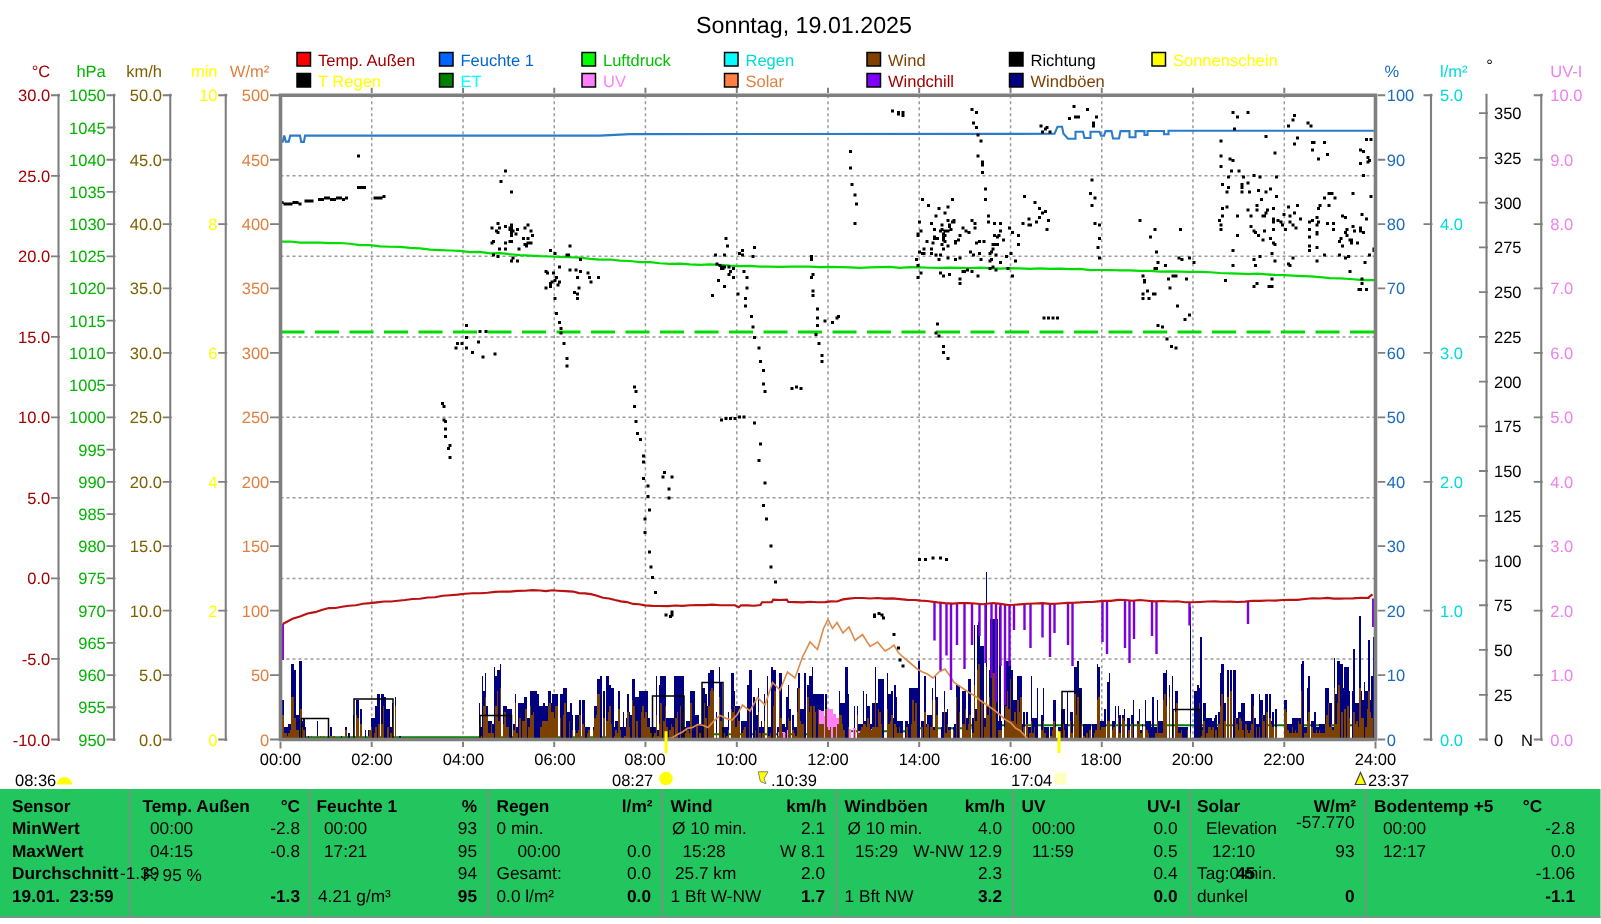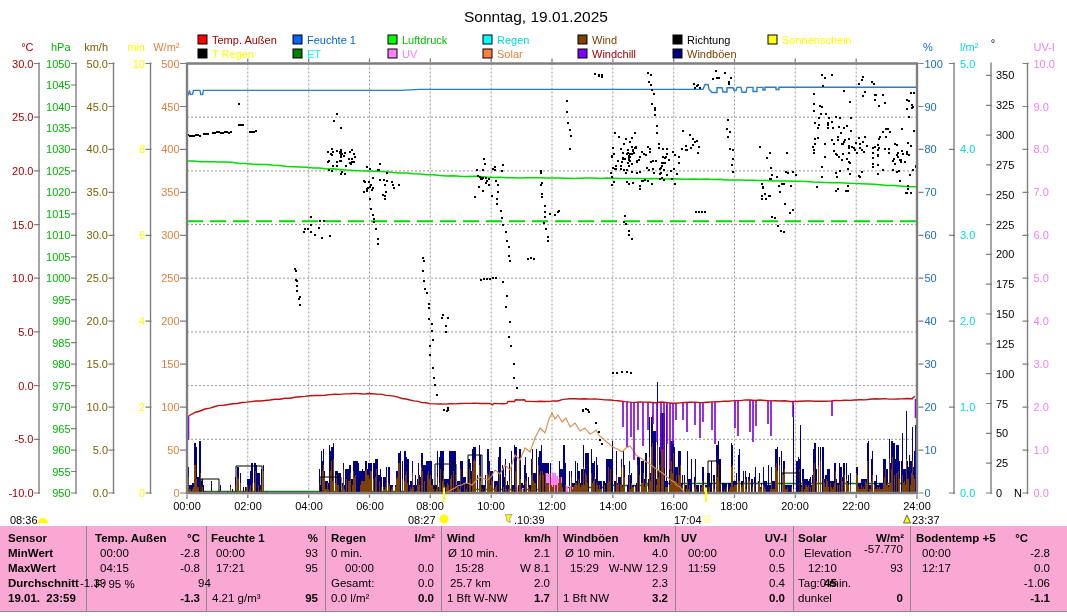--- a/index.html
+++ b/index.html
@@ -1,16 +1,16 @@
 <!DOCTYPE html>
 <html><head><meta charset="utf-8">
 <style>
 *{margin:0;padding:0;box-sizing:border-box}
 html,body{width:1067px;height:616px;background:#fff;overflow:hidden;font-family:"Liberation Sans",sans-serif}
-#table{position:absolute;left:0;top:526px;width:1067px;height:86px;background:#f9a8d4;font-size:11.5px;border-bottom:1.5px solid #8a8a8a}
+#table{position:absolute;left:0;top:526px;width:1067px;height:86px;background:#22c55e;font-size:11.5px;border-bottom:1.5px solid #8a8a8a}
 </style></head>
 <body>
 <svg width="1067" height="616" style="position:absolute;left:0;top:0" font-family="Liberation Sans, sans-serif">
 <path d="M247.8 63.5V493.0 M308.7 63.5V493.0 M369.5 63.5V493.0 M430.3 63.5V493.0 M491.2 63.5V493.0 M552.0 63.5V493.0 M612.8 63.5V493.0 M673.7 63.5V493.0 M734.5 63.5V493.0 M795.3 63.5V493.0 M856.2 63.5V493.0 M187.0 117.2H917.0 M187.0 170.9H917.0 M187.0 224.6H917.0 M187.0 278.2H917.0 M187.0 331.9H917.0 M187.0 385.6H917.0 M187.0 439.3H917.0" stroke="#9a9a9a" stroke-width="1" fill="none" stroke-dasharray="2,2"></path>
 <path d="M187.0 221.3H917.0" stroke="#00dc00" stroke-width="2" fill="none" stroke-dasharray="16,7"></path>
 <path d="M187.0 491.5 H445 V489.5 H540 V487.5 H610 V485.5 H647 V483.5 H917.0" stroke="#008000" stroke-width="1.4" fill="none"></path>
 <path d="M187.5 492.5V466.5 M188.5 492.5V466.5 M189.5 492.5V484.5 M190.5 492.5V484.5 M191.5 492.5V484.5 M192.5 492.5V482.5 M193.5 492.5V482.5 M194.5 492.5V442.5 M195.5 492.5V442.5 M196.5 492.5V446.5 M197.5 492.5V476.5 M198.5 492.5V476.5 M199.5 492.5V440.5 M200.5 492.5V440.5 M201.5 492.5V480.5 M202.5 492.5V478.5 M203.5 492.5V484.5 M205.5 492.5V490.5 M207.5 492.5V490.5 M211.5 492.5V480.5 M213.5 492.5V490.5 M215.5 492.5V490.5 M220.5 492.5V484.5 M222.5 492.5V490.5 M227.5 492.5V490.5 M230.5 492.5V484.5 M232.5 492.5V488.5 M235.5 492.5V476.5 M237.5 492.5V466.5 M238.5 492.5V466.5 M240.5 492.5V472.5 M243.5 492.5V486.5 M245.5 492.5V486.5 M246.5 492.5V486.5 M247.5 492.5V478.5 M248.5 492.5V478.5 M249.5 492.5V478.5 M250.5 492.5V470.5 M251.5 492.5V462.5 M252.5 492.5V462.5 M254.5 492.5V462.5 M255.5 492.5V462.5 M256.5 492.5V464.5 M257.5 492.5V472.5 M258.5 492.5V472.5 M259.5 492.5V472.5 M260.5 492.5V484.5 M261.5 492.5V468.5 M263.5 492.5V464.5 M266.5 492.5V490.5 M319.5 492.5V468.5 M320.5 492.5V484.5 M321.5 492.5V450.5 M322.5 492.5V460.5 M323.5 492.5V448.5 M324.5 492.5V470.5 M325.5 492.5V480.5 M326.5 492.5V480.5 M327.5 492.5V480.5 M328.5 492.5V482.5 M329.5 492.5V444.5 M330.5 492.5V450.5 M331.5 492.5V446.5 M332.5 492.5V446.5 M333.5 492.5V442.5 M335.5 492.5V470.5 M336.5 492.5V470.5 M337.5 492.5V470.5 M338.5 492.5V472.5 M339.5 492.5V472.5 M340.5 492.5V472.5 M342.5 492.5V482.5 M343.5 492.5V462.5 M344.5 492.5V484.5 M345.5 492.5V468.5 M346.5 492.5V468.5 M347.5 492.5V468.5 M348.5 492.5V468.5 M349.5 492.5V464.5 M350.5 492.5V464.5 M351.5 492.5V478.5 M352.5 492.5V478.5 M353.5 492.5V460.5 M354.5 492.5V460.5 M355.5 492.5V460.5 M356.5 492.5V460.5 M357.5 492.5V460.5 M358.5 492.5V462.5 M359.5 492.5V470.5 M360.5 492.5V470.5 M361.5 492.5V470.5 M362.5 492.5V468.5 M363.5 492.5V470.5 M364.5 492.5V470.5 M365.5 492.5V460.5 M366.5 492.5V460.5 M367.5 492.5V468.5 M368.5 492.5V462.5 M369.5 492.5V462.5 M370.5 492.5V462.5 M371.5 492.5V462.5 M373.5 492.5V462.5 M374.5 492.5V462.5 M375.5 492.5V458.5 M376.5 492.5V458.5 M377.5 492.5V458.5 M378.5 492.5V474.5 M379.5 492.5V474.5 M380.5 492.5V468.5 M381.5 492.5V476.5 M383.5 492.5V476.5 M384.5 492.5V476.5 M385.5 492.5V476.5 M386.5 492.5V466.5 M388.5 492.5V466.5 M389.5 492.5V466.5 M390.5 492.5V484.5 M391.5 492.5V484.5 M392.5 492.5V484.5 M395.5 492.5V484.5 M396.5 492.5V470.5 M397.5 492.5V470.5 M398.5 492.5V452.5 M399.5 492.5V452.5 M400.5 492.5V450.5 M402.5 492.5V460.5 M404.5 492.5V450.5 M405.5 492.5V450.5 M406.5 492.5V456.5 M407.5 492.5V458.5 M408.5 492.5V458.5 M409.5 492.5V484.5 M410.5 492.5V480.5 M411.5 492.5V480.5 M412.5 492.5V460.5 M413.5 492.5V484.5 M414.5 492.5V484.5 M415.5 492.5V474.5 M416.5 492.5V484.5 M417.5 492.5V478.5 M418.5 492.5V462.5 M419.5 492.5V474.5 M420.5 492.5V476.5 M421.5 492.5V452.5 M422.5 492.5V452.5 M423.5 492.5V464.5 M424.5 492.5V464.5 M425.5 492.5V464.5 M426.5 492.5V460.5 M427.5 492.5V460.5 M428.5 492.5V460.5 M429.5 492.5V460.5 M430.5 492.5V460.5 M431.5 492.5V460.5 M432.5 492.5V478.5 M433.5 492.5V484.5 M434.5 492.5V484.5 M435.5 492.5V484.5 M436.5 492.5V484.5 M437.5 492.5V450.5 M438.5 492.5V486.5 M439.5 492.5V456.5 M440.5 492.5V450.5 M441.5 492.5V450.5 M442.5 492.5V450.5 M443.5 492.5V450.5 M444.5 492.5V478.5 M445.5 492.5V478.5 M446.5 492.5V478.5 M447.5 492.5V478.5 M448.5 492.5V478.5 M449.5 492.5V450.5 M450.5 492.5V450.5 M451.5 492.5V450.5 M452.5 492.5V450.5 M453.5 492.5V450.5 M454.5 492.5V450.5 M455.5 492.5V450.5 M456.5 492.5V484.5 M457.5 492.5V480.5 M458.5 492.5V480.5 M459.5 492.5V480.5 M460.5 492.5V460.5 M461.5 492.5V460.5 M462.5 492.5V460.5 M463.5 492.5V476.5 M464.5 492.5V476.5 M465.5 492.5V476.5 M466.5 492.5V482.5 M467.5 492.5V482.5 M468.5 492.5V458.5 M469.5 492.5V458.5 M470.5 492.5V462.5 M471.5 492.5V470.5 M472.5 492.5V448.5 M473.5 492.5V446.5 M474.5 492.5V446.5 M475.5 492.5V446.5 M477.5 492.5V474.5 M479.5 492.5V444.5 M480.5 492.5V454.5 M481.5 492.5V484.5 M482.5 492.5V484.5 M483.5 492.5V484.5 M484.5 492.5V484.5 M485.5 492.5V474.5 M487.5 492.5V448.5 M488.5 492.5V448.5 M489.5 492.5V460.5 M490.5 492.5V470.5 M491.5 492.5V470.5 M492.5 492.5V470.5 M494.5 492.5V480.5 M495.5 492.5V480.5 M496.5 492.5V480.5 M497.5 492.5V480.5 M498.5 492.5V456.5 M499.5 492.5V446.5 M500.5 492.5V446.5 M502.5 492.5V464.5 M503.5 492.5V466.5 M504.5 492.5V476.5 M505.5 492.5V458.5 M506.5 492.5V484.5 M507.5 492.5V480.5 M508.5 492.5V484.5 M509.5 492.5V462.5 M511.5 492.5V450.5 M512.5 492.5V484.5 M513.5 492.5V484.5 M514.5 492.5V444.5 M515.5 492.5V446.5 M516.5 492.5V446.5 M518.5 492.5V484.5 M519.5 492.5V448.5 M520.5 492.5V448.5 M521.5 492.5V482.5 M522.5 492.5V482.5 M523.5 492.5V484.5 M524.5 492.5V464.5 M525.5 492.5V456.5 M526.5 492.5V472.5 M528.5 492.5V476.5 M529.5 492.5V484.5 M530.5 492.5V484.5 M531.5 492.5V458.5 M532.5 492.5V448.5 M533.5 492.5V472.5 M534.5 492.5V472.5 M535.5 492.5V472.5 M536.5 492.5V448.5 M538.5 492.5V456.5 M539.5 492.5V450.5 M540.5 492.5V450.5 M541.5 492.5V444.5 M542.5 492.5V462.5 M543.5 492.5V462.5 M544.5 492.5V462.5 M545.5 492.5V462.5 M546.5 492.5V462.5 M547.5 492.5V462.5 M548.5 492.5V462.5 M550.5 492.5V462.5 M551.5 492.5V478.5 M552.5 492.5V478.5 M553.5 492.5V478.5 M555.5 492.5V480.5 M556.5 492.5V480.5 M558.5 492.5V480.5 M559.5 492.5V460.5 M560.5 492.5V468.5 M561.5 492.5V468.5 M562.5 492.5V468.5 M563.5 492.5V444.5 M564.5 492.5V444.5 M565.5 492.5V462.5 M569.5 492.5V470.5 M571.5 492.5V470.5 M572.5 492.5V482.5 M573.5 492.5V482.5 M574.5 492.5V482.5 M575.5 492.5V460.5 M576.5 492.5V480.5 M577.5 492.5V462.5 M578.5 492.5V470.5 M579.5 492.5V470.5 M580.5 492.5V482.5 M581.5 492.5V468.5 M582.5 492.5V468.5 M583.5 492.5V444.5 M584.5 492.5V468.5 M585.5 492.5V452.5 M586.5 492.5V452.5 M587.5 492.5V452.5 M588.5 492.5V452.5 M591.5 492.5V448.5 M592.5 492.5V462.5 M593.5 492.5V462.5 M594.5 492.5V460.5 M595.5 492.5V478.5 M596.5 492.5V456.5 M597.5 492.5V464.5 M598.5 492.5V480.5 M599.5 492.5V480.5 M600.5 492.5V480.5 M601.5 492.5V480.5 M603.5 492.5V480.5 M604.5 492.5V480.5 M605.5 492.5V482.5 M606.5 492.5V458.5 M607.5 492.5V458.5 M608.5 492.5V458.5 M609.5 492.5V458.5 M610.5 492.5V458.5 M611.5 492.5V458.5 M612.5 492.5V440.5 M614.5 492.5V480.5 M615.5 492.5V480.5 M616.5 492.5V450.5 M617.5 492.5V482.5 M618.5 492.5V476.5 M619.5 492.5V476.5 M620.5 492.5V476.5 M621.5 492.5V458.5 M622.5 492.5V484.5 M623.5 492.5V450.5 M624.5 492.5V464.5 M627.5 492.5V484.5 M628.5 492.5V474.5 M629.5 492.5V460.5 M630.5 492.5V474.5 M631.5 492.5V472.5 M632.5 492.5V484.5 M633.5 492.5V484.5 M635.5 492.5V484.5 M636.5 492.5V482.5 M637.5 492.5V456.5 M638.5 492.5V456.5 M639.5 492.5V456.5 M641.5 492.5V460.5 M642.5 492.5V460.5 M643.5 492.5V460.5 M644.5 492.5V478.5 M645.5 492.5V452.5 M646.5 492.5V452.5 M648.5 492.5V478.5 M649.5 492.5V416.5 M650.5 492.5V472.5 M651.5 492.5V416.5 M652.5 492.5V430.5 M653.5 492.5V430.5 M654.5 492.5V430.5 M655.5 492.5V430.5 M656.5 492.5V478.5 M657.5 492.5V478.5 M658.5 492.5V470.5 M659.5 492.5V446.5 M660.5 492.5V412.5 M661.5 492.5V412.5 M662.5 492.5V412.5 M663.5 492.5V412.5 M664.5 492.5V412.5 M665.5 492.5V480.5 M666.5 492.5V480.5 M667.5 492.5V480.5 M669.5 492.5V468.5 M670.5 492.5V440.5 M671.5 492.5V440.5 M672.5 492.5V440.5 M673.5 492.5V440.5 M674.5 492.5V446.5 M675.5 492.5V466.5 M676.5 492.5V466.5 M677.5 492.5V466.5 M678.5 492.5V450.5 M679.5 492.5V450.5 M680.5 492.5V450.5 M681.5 492.5V482.5 M682.5 492.5V474.5 M684.5 492.5V474.5 M685.5 492.5V484.5 M686.5 492.5V484.5 M687.5 492.5V450.5 M688.5 492.5V478.5 M689.5 492.5V478.5 M690.5 492.5V478.5 M691.5 492.5V458.5 M694.5 492.5V476.5 M695.5 492.5V458.5 M696.5 492.5V484.5 M697.5 492.5V484.5 M698.5 492.5V484.5 M700.5 492.5V484.5 M701.5 492.5V484.5 M702.5 492.5V466.5 M703.5 492.5V466.5 M705.5 492.5V484.5 M706.5 492.5V484.5 M707.5 492.5V472.5 M708.5 492.5V472.5 M709.5 492.5V472.5 M710.5 492.5V482.5 M711.5 492.5V460.5 M713.5 492.5V474.5 M714.5 492.5V474.5 M716.5 492.5V444.5 M717.5 492.5V444.5 M718.5 492.5V440.5 M719.5 492.5V458.5 M720.5 492.5V458.5 M722.5 492.5V482.5 M723.5 492.5V482.5 M724.5 492.5V482.5 M725.5 492.5V482.5 M726.5 492.5V482.5 M728.5 492.5V482.5 M729.5 492.5V482.5 M730.5 492.5V482.5 M731.5 492.5V442.5 M732.5 492.5V444.5 M733.5 492.5V480.5 M734.5 492.5V480.5 M735.5 492.5V480.5 M736.5 492.5V472.5 M738.5 492.5V454.5 M739.5 492.5V448.5 M741.5 492.5V480.5 M742.5 492.5V480.5 M743.5 492.5V470.5 M745.5 492.5V470.5 M746.5 492.5V476.5 M748.5 492.5V476.5 M749.5 492.5V472.5 M751.5 492.5V478.5 M752.5 492.5V478.5 M754.5 492.5V476.5 M755.5 492.5V466.5 M758.5 492.5V480.5 M759.5 492.5V472.5 M760.5 492.5V486.5 M761.5 492.5V482.5 M763.5 492.5V466.5 M764.5 492.5V480.5 M765.5 492.5V480.5 M766.5 492.5V480.5 M767.5 492.5V484.5 M768.5 492.5V464.5 M769.5 492.5V484.5 M770.5 492.5V484.5 M771.5 492.5V466.5 M772.5 492.5V480.5 M773.5 492.5V480.5 M774.5 492.5V480.5 M775.5 492.5V448.5 M776.5 492.5V448.5 M777.5 492.5V446.5 M779.5 492.5V456.5 M781.5 492.5V450.5 M783.5 492.5V460.5 M784.5 492.5V460.5 M785.5 492.5V484.5 M786.5 492.5V484.5 M787.5 492.5V484.5 M788.5 492.5V484.5 M789.5 492.5V484.5 M790.5 492.5V484.5 M791.5 492.5V484.5 M793.5 492.5V484.5 M796.5 492.5V460.5 M797.5 492.5V460.5 M798.5 492.5V456.5 M799.5 492.5V458.5 M800.5 492.5V484.5 M801.5 492.5V484.5 M802.5 492.5V468.5 M803.5 492.5V468.5 M804.5 492.5V478.5 M805.5 492.5V478.5 M806.5 492.5V478.5 M807.5 492.5V478.5 M808.5 492.5V480.5 M809.5 492.5V478.5 M810.5 492.5V476.5 M811.5 492.5V484.5 M812.5 492.5V474.5 M813.5 492.5V448.5 M814.5 492.5V442.5 M815.5 492.5V442.5 M816.5 492.5V468.5 M818.5 492.5V446.5 M820.5 492.5V446.5 M822.5 492.5V446.5 M823.5 492.5V446.5 M824.5 492.5V478.5 M825.5 492.5V474.5 M826.5 492.5V474.5 M827.5 492.5V468.5 M828.5 492.5V468.5 M829.5 492.5V468.5 M830.5 492.5V480.5 M831.5 492.5V480.5 M832.5 492.5V480.5 M833.5 492.5V480.5 M834.5 492.5V462.5 M835.5 492.5V462.5 M836.5 492.5V478.5 M837.5 492.5V482.5 M838.5 492.5V482.5 M839.5 492.5V462.5 M840.5 492.5V466.5 M841.5 492.5V466.5 M842.5 492.5V476.5 M843.5 492.5V462.5 M844.5 492.5V462.5 M846.5 492.5V462.5 M847.5 492.5V480.5 M848.5 492.5V474.5 M850.5 492.5V472.5 M856.5 492.5V466.5 M857.5 492.5V466.5 M858.5 492.5V482.5 M859.5 492.5V482.5 M860.5 492.5V482.5 M861.5 492.5V478.5 M862.5 492.5V478.5 M863.5 492.5V478.5 M864.5 492.5V478.5 M865.5 492.5V478.5 M866.5 492.5V478.5 M867.5 492.5V442.5 M868.5 492.5V440.5 M869.5 492.5V484.5 M870.5 492.5V484.5 M871.5 492.5V458.5 M872.5 492.5V450.5 M874.5 492.5V480.5 M875.5 492.5V480.5 M876.5 492.5V474.5 M877.5 492.5V484.5 M878.5 492.5V484.5 M879.5 492.5V482.5 M880.5 492.5V482.5 M881.5 492.5V482.5 M882.5 492.5V482.5 M883.5 492.5V458.5 M884.5 492.5V458.5 M885.5 492.5V458.5 M886.5 492.5V468.5 M887.5 492.5V468.5 M888.5 492.5V484.5 M889.5 492.5V438.5 M890.5 492.5V462.5 M891.5 492.5V440.5 M892.5 492.5V440.5 M893.5 492.5V442.5 M894.5 492.5V442.5 M895.5 492.5V458.5 M896.5 492.5V444.5 M897.5 492.5V444.5 M898.5 492.5V444.5 M899.5 492.5V460.5 M901.5 492.5V460.5 M902.5 492.5V468.5 M903.5 492.5V468.5 M904.5 492.5V468.5 M905.5 492.5V468.5 M906.5 492.5V482.5 M907.5 492.5V460.5 M908.5 492.5V466.5 M909.5 492.5V454.5 M910.5 492.5V460.5 M911.5 492.5V460.5 M912.5 492.5V426.5 M913.5 492.5V466.5 M914.5 492.5V450.5 M915.5 492.5V426.5 M916.5 492.5V456.5 M657.5 492.5V381.5 M652.5 492.5V414.5 M662.5 492.5V420.5 M666.5 492.5V404.5 M793.5 492.5V404.5 M800.5 492.5V424.5 M906.5 492.5V410.5 M906.5 492.5V411.5 M915.5 492.5V424.5 M902.5 492.5V432.5" stroke="#000080" stroke-width="1" fill="none" shape-rendering="crispEdges"></path>
 <path d="M516.5 492.5V486.9 M519.5 492.5V488.0 M522.5 492.5V488.3 M525.5 492.5V486.6 M546.5 492.5V473.1 M548.5 492.5V474.2 M550.5 492.5V477.6 M552.5 492.5V472.8 M554.5 492.5V472.7 M556.5 492.5V476.3 M558.5 492.5V478.6 M560.5 492.5V476.6 M566.5 492.5V485.7 M569.5 492.5V485.5 M572.5 492.5V487.3 M575.5 492.5V485.7 M578.5 492.5V485.1 M581.5 492.5V485.7" stroke="#ff80ff" stroke-width="2" fill="none" shape-rendering="crispEdges"></path>
 <path d="M187.5 492.5V486.5 M188.5 492.5V476.5 M189.5 492.5V488.5 M190.5 492.5V488.5 M191.5 492.5V490.5 M192.5 492.5V488.5 M193.5 492.5V486.5 M194.5 492.5V464.5 M195.5 492.5V464.5 M196.5 492.5V478.5 M197.5 492.5V486.5 M198.5 492.5V486.5 M200.5 492.5V472.5 M201.5 492.5V484.5 M202.5 492.5V486.5 M207.5 492.5V490.5 M211.5 492.5V490.5 M213.5 492.5V490.5 M215.5 492.5V490.5 M220.5 492.5V490.5 M222.5 492.5V490.5 M230.5 492.5V486.5 M235.5 492.5V484.5 M237.5 492.5V476.5 M238.5 492.5V478.5 M240.5 492.5V482.5 M245.5 492.5V490.5 M246.5 492.5V486.5 M247.5 492.5V484.5 M249.5 492.5V488.5 M250.5 492.5V484.5 M252.5 492.5V482.5 M254.5 492.5V482.5 M255.5 492.5V470.5 M258.5 492.5V484.5 M260.5 492.5V488.5 M261.5 492.5V482.5 M263.5 492.5V470.5 M319.5 492.5V482.5 M320.5 492.5V490.5 M322.5 492.5V470.5 M323.5 492.5V464.5 M324.5 492.5V476.5 M325.5 492.5V488.5 M326.5 492.5V488.5 M327.5 492.5V482.5 M328.5 492.5V488.5 M330.5 492.5V470.5 M331.5 492.5V460.5 M332.5 492.5V480.5 M333.5 492.5V458.5 M335.5 492.5V482.5 M336.5 492.5V474.5 M337.5 492.5V484.5 M338.5 492.5V484.5 M342.5 492.5V486.5 M343.5 492.5V468.5 M344.5 492.5V488.5 M346.5 492.5V478.5 M348.5 492.5V480.5 M349.5 492.5V480.5 M350.5 492.5V472.5 M352.5 492.5V484.5 M353.5 492.5V470.5 M354.5 492.5V476.5 M355.5 492.5V474.5 M360.5 492.5V484.5 M361.5 492.5V480.5 M362.5 492.5V480.5 M363.5 492.5V480.5 M364.5 492.5V480.5 M365.5 492.5V470.5 M366.5 492.5V468.5 M367.5 492.5V474.5 M368.5 492.5V474.5 M369.5 492.5V478.5 M370.5 492.5V470.5 M371.5 492.5V470.5 M373.5 492.5V478.5 M375.5 492.5V476.5 M376.5 492.5V468.5 M379.5 492.5V480.5 M381.5 492.5V486.5 M383.5 492.5V486.5 M384.5 492.5V488.5 M385.5 492.5V486.5 M386.5 492.5V476.5 M388.5 492.5V482.5 M389.5 492.5V484.5 M391.5 492.5V488.5 M392.5 492.5V486.5 M395.5 492.5V486.5 M396.5 492.5V478.5 M397.5 492.5V476.5 M398.5 492.5V462.5 M399.5 492.5V462.5 M402.5 492.5V478.5 M404.5 492.5V480.5 M405.5 492.5V474.5 M406.5 492.5V470.5 M407.5 492.5V482.5 M409.5 492.5V490.5 M410.5 492.5V486.5 M411.5 492.5V488.5 M412.5 492.5V472.5 M413.5 492.5V486.5 M416.5 492.5V490.5 M417.5 492.5V484.5 M418.5 492.5V474.5 M419.5 492.5V484.5 M421.5 492.5V466.5 M422.5 492.5V470.5 M424.5 492.5V480.5 M427.5 492.5V474.5 M428.5 492.5V470.5 M429.5 492.5V478.5 M430.5 492.5V474.5 M431.5 492.5V484.5 M432.5 492.5V484.5 M433.5 492.5V488.5 M434.5 492.5V488.5 M435.5 492.5V490.5 M436.5 492.5V488.5 M437.5 492.5V476.5 M438.5 492.5V490.5 M439.5 492.5V482.5 M440.5 492.5V468.5 M442.5 492.5V480.5 M443.5 492.5V470.5 M444.5 492.5V484.5 M446.5 492.5V486.5 M447.5 492.5V482.5 M448.5 492.5V484.5 M450.5 492.5V478.5 M451.5 492.5V474.5 M453.5 492.5V470.5 M455.5 492.5V474.5 M456.5 492.5V488.5 M457.5 492.5V486.5 M458.5 492.5V486.5 M459.5 492.5V488.5 M460.5 492.5V468.5 M464.5 492.5V482.5 M466.5 492.5V488.5 M467.5 492.5V484.5 M469.5 492.5V468.5 M470.5 492.5V478.5 M472.5 492.5V470.5 M473.5 492.5V460.5 M474.5 492.5V458.5 M475.5 492.5V460.5 M477.5 492.5V488.5 M479.5 492.5V464.5 M480.5 492.5V480.5 M481.5 492.5V486.5 M482.5 492.5V488.5 M484.5 492.5V490.5 M485.5 492.5V486.5 M487.5 492.5V472.5 M488.5 492.5V474.5 M489.5 492.5V470.5 M490.5 492.5V484.5 M491.5 492.5V478.5 M492.5 492.5V480.5 M494.5 492.5V488.5 M495.5 492.5V486.5 M496.5 492.5V484.5 M499.5 492.5V472.5 M503.5 492.5V486.5 M505.5 492.5V474.5 M506.5 492.5V488.5 M508.5 492.5V488.5 M509.5 492.5V480.5 M511.5 492.5V464.5 M512.5 492.5V490.5 M513.5 492.5V488.5 M515.5 492.5V470.5 M516.5 492.5V460.5 M518.5 492.5V490.5 M519.5 492.5V460.5 M520.5 492.5V478.5 M521.5 492.5V488.5 M523.5 492.5V488.5 M525.5 492.5V478.5 M526.5 492.5V480.5 M528.5 492.5V486.5 M529.5 492.5V488.5 M530.5 492.5V490.5 M531.5 492.5V474.5 M532.5 492.5V458.5 M533.5 492.5V480.5 M534.5 492.5V482.5 M535.5 492.5V482.5 M538.5 492.5V464.5 M539.5 492.5V474.5 M540.5 492.5V470.5 M542.5 492.5V470.5 M543.5 492.5V474.5 M545.5 492.5V472.5 M546.5 492.5V482.5 M547.5 492.5V482.5 M548.5 492.5V482.5 M550.5 492.5V472.5 M551.5 492.5V484.5 M552.5 492.5V486.5 M553.5 492.5V484.5 M555.5 492.5V484.5 M556.5 492.5V484.5 M558.5 492.5V482.5 M559.5 492.5V476.5 M560.5 492.5V476.5 M561.5 492.5V482.5 M562.5 492.5V486.5 M565.5 492.5V484.5 M569.5 492.5V486.5 M571.5 492.5V476.5 M572.5 492.5V488.5 M573.5 492.5V486.5 M574.5 492.5V484.5 M575.5 492.5V482.5 M576.5 492.5V482.5 M577.5 492.5V484.5 M578.5 492.5V478.5 M579.5 492.5V482.5 M580.5 492.5V486.5 M581.5 492.5V484.5 M582.5 492.5V484.5 M583.5 492.5V466.5 M584.5 492.5V484.5 M585.5 492.5V472.5 M586.5 492.5V474.5 M587.5 492.5V482.5 M591.5 492.5V472.5 M592.5 492.5V482.5 M593.5 492.5V480.5 M594.5 492.5V476.5 M596.5 492.5V482.5 M597.5 492.5V484.5 M598.5 492.5V488.5 M599.5 492.5V484.5 M600.5 492.5V488.5 M601.5 492.5V488.5 M604.5 492.5V484.5 M607.5 492.5V482.5 M608.5 492.5V466.5 M609.5 492.5V480.5 M610.5 492.5V468.5 M614.5 492.5V484.5 M616.5 492.5V474.5 M617.5 492.5V484.5 M618.5 492.5V482.5 M620.5 492.5V484.5 M621.5 492.5V466.5 M622.5 492.5V486.5 M623.5 492.5V466.5 M624.5 492.5V476.5 M629.5 492.5V472.5 M630.5 492.5V488.5 M631.5 492.5V482.5 M632.5 492.5V486.5 M633.5 492.5V486.5 M635.5 492.5V486.5 M637.5 492.5V464.5 M639.5 492.5V474.5 M641.5 492.5V482.5 M642.5 492.5V482.5 M643.5 492.5V472.5 M644.5 492.5V486.5 M645.5 492.5V482.5 M646.5 492.5V476.5 M648.5 492.5V488.5 M649.5 492.5V456.5 M650.5 492.5V480.5 M651.5 492.5V446.5 M652.5 492.5V442.5 M654.5 492.5V466.5 M656.5 492.5V484.5 M657.5 492.5V480.5 M658.5 492.5V476.5 M659.5 492.5V464.5 M661.5 492.5V448.5 M662.5 492.5V448.5 M663.5 492.5V442.5 M665.5 492.5V486.5 M666.5 492.5V486.5 M667.5 492.5V486.5 M669.5 492.5V484.5 M670.5 492.5V470.5 M671.5 492.5V460.5 M672.5 492.5V472.5 M673.5 492.5V452.5 M674.5 492.5V480.5 M675.5 492.5V480.5 M676.5 492.5V474.5 M677.5 492.5V482.5 M678.5 492.5V466.5 M679.5 492.5V474.5 M680.5 492.5V464.5 M681.5 492.5V488.5 M682.5 492.5V484.5 M684.5 492.5V482.5 M686.5 492.5V488.5 M687.5 492.5V480.5 M688.5 492.5V488.5 M689.5 492.5V484.5 M694.5 492.5V486.5 M695.5 492.5V480.5 M696.5 492.5V488.5 M700.5 492.5V490.5 M701.5 492.5V486.5 M702.5 492.5V480.5 M703.5 492.5V484.5 M705.5 492.5V486.5 M706.5 492.5V488.5 M707.5 492.5V484.5 M708.5 492.5V482.5 M709.5 492.5V486.5 M713.5 492.5V480.5 M714.5 492.5V488.5 M716.5 492.5V462.5 M717.5 492.5V476.5 M718.5 492.5V464.5 M719.5 492.5V480.5 M720.5 492.5V482.5 M722.5 492.5V490.5 M724.5 492.5V488.5 M726.5 492.5V486.5 M729.5 492.5V488.5 M730.5 492.5V486.5 M731.5 492.5V466.5 M732.5 492.5V464.5 M733.5 492.5V486.5 M734.5 492.5V484.5 M735.5 492.5V484.5 M736.5 492.5V484.5 M738.5 492.5V480.5 M739.5 492.5V480.5 M741.5 492.5V486.5 M742.5 492.5V484.5 M743.5 492.5V482.5 M745.5 492.5V478.5 M746.5 492.5V488.5 M748.5 492.5V478.5 M749.5 492.5V480.5 M752.5 492.5V486.5 M754.5 492.5V482.5 M758.5 492.5V482.5 M759.5 492.5V480.5 M760.5 492.5V488.5 M761.5 492.5V484.5 M763.5 492.5V484.5 M764.5 492.5V486.5 M765.5 492.5V488.5 M770.5 492.5V488.5 M771.5 492.5V480.5 M772.5 492.5V488.5 M773.5 492.5V488.5 M774.5 492.5V488.5 M775.5 492.5V466.5 M776.5 492.5V462.5 M777.5 492.5V470.5 M779.5 492.5V464.5 M783.5 492.5V474.5 M784.5 492.5V468.5 M785.5 492.5V488.5 M786.5 492.5V488.5 M787.5 492.5V486.5 M791.5 492.5V486.5 M793.5 492.5V488.5 M799.5 492.5V468.5 M800.5 492.5V490.5 M801.5 492.5V486.5 M802.5 492.5V480.5 M804.5 492.5V488.5 M805.5 492.5V484.5 M806.5 492.5V484.5 M807.5 492.5V486.5 M808.5 492.5V484.5 M810.5 492.5V486.5 M812.5 492.5V482.5 M813.5 492.5V470.5 M814.5 492.5V462.5 M816.5 492.5V480.5 M818.5 492.5V464.5 M820.5 492.5V460.5 M823.5 492.5V478.5 M824.5 492.5V482.5 M825.5 492.5V486.5 M826.5 492.5V478.5 M827.5 492.5V480.5 M828.5 492.5V486.5 M830.5 492.5V482.5 M831.5 492.5V486.5 M832.5 492.5V488.5 M833.5 492.5V486.5 M834.5 492.5V482.5 M835.5 492.5V470.5 M837.5 492.5V484.5 M839.5 492.5V484.5 M841.5 492.5V476.5 M842.5 492.5V480.5 M844.5 492.5V474.5 M846.5 492.5V478.5 M847.5 492.5V482.5 M848.5 492.5V484.5 M850.5 492.5V484.5 M856.5 492.5V472.5 M857.5 492.5V474.5 M858.5 492.5V486.5 M859.5 492.5V488.5 M860.5 492.5V488.5 M861.5 492.5V484.5 M862.5 492.5V488.5 M863.5 492.5V486.5 M864.5 492.5V488.5 M865.5 492.5V480.5 M866.5 492.5V482.5 M867.5 492.5V460.5 M869.5 492.5V488.5 M870.5 492.5V488.5 M871.5 492.5V480.5 M872.5 492.5V474.5 M874.5 492.5V484.5 M875.5 492.5V488.5 M876.5 492.5V488.5 M877.5 492.5V486.5 M878.5 492.5V488.5 M879.5 492.5V486.5 M880.5 492.5V488.5 M881.5 492.5V488.5 M882.5 492.5V488.5 M883.5 492.5V482.5 M884.5 492.5V476.5 M885.5 492.5V468.5 M886.5 492.5V484.5 M887.5 492.5V482.5 M888.5 492.5V486.5 M889.5 492.5V458.5 M890.5 492.5V482.5 M891.5 492.5V468.5 M892.5 492.5V456.5 M894.5 492.5V474.5 M896.5 492.5V472.5 M898.5 492.5V470.5 M899.5 492.5V478.5 M902.5 492.5V474.5 M903.5 492.5V482.5 M904.5 492.5V480.5 M905.5 492.5V484.5 M906.5 492.5V486.5 M907.5 492.5V478.5 M908.5 492.5V478.5 M910.5 492.5V484.5 M911.5 492.5V472.5 M912.5 492.5V460.5 M913.5 492.5V474.5 M914.5 492.5V478.5 M916.5 492.5V480.5 M657.5 492.5V444.5 M906.5 492.5V458.5" stroke="#7c4000" stroke-width="1" fill="none" shape-rendering="crispEdges"></path>
 <path d="M201 492.0V479H219V492.0" stroke="#000" stroke-width="1" fill="none"></path>
@@ -230,21 +230,21 @@
     <div style="position:absolute;left:80px;top:36px;width:120px;text-align:right;font-weight:normal;color:#000">-0.8</div>
     <div style="position:absolute;left:80px;top:51px;width:120px;font-weight:normal;color:#000">-1.39</div>
     <div style="position:absolute;left:95px;top:52px;font-weight:normal;color:#000">F: 95 %</div>
     <div style="position:absolute;left:80px;top:66px;width:120px;text-align:right;font-weight:bold;color:#000">-1.3</div>
     <div style="position:absolute;left:211px;top:6px;font-weight:bold;color:#000">Feuchte 1</div>
     <div style="position:absolute;left:198px;top:6px;width:120px;text-align:right;font-weight:bold;color:#000">%</div>
     <div style="position:absolute;left:216px;top:21px;font-weight:normal;color:#000">00:00</div>
     <div style="position:absolute;left:198px;top:21px;width:120px;text-align:right;font-weight:normal;color:#000">93</div>
     <div style="position:absolute;left:216px;top:36px;font-weight:normal;color:#000">17:21</div>
     <div style="position:absolute;left:198px;top:36px;width:120px;text-align:right;font-weight:normal;color:#000">95</div>
-    <div style="position:absolute;left:198px;top:51px;width:120px;font-weight:normal;color:#000">94</div>
+    <div style="position:absolute;left:198px;top:51px;width:120px;text-align:right;font-weight:normal;color:#000">94</div>
     <div style="position:absolute;left:212px;top:66px;font-weight:normal;color:#000">4.21 g/m³</div>
     <div style="position:absolute;left:198px;top:66px;width:120px;text-align:right;font-weight:bold;color:#000">95</div>
     <div style="position:absolute;left:331px;top:6px;font-weight:bold;color:#000">Regen</div>
     <div style="position:absolute;left:315px;top:6px;width:120px;text-align:right;font-weight:bold;color:#000">l/m²</div>
     <div style="position:absolute;left:331px;top:21px;font-weight:normal;color:#000">0 min.</div>
     <div style="position:absolute;left:345px;top:36px;font-weight:normal;color:#000">00:00</div>
     <div style="position:absolute;left:314px;top:36px;width:120px;text-align:right;font-weight:normal;color:#000">0.0</div>
     <div style="position:absolute;left:331px;top:51px;font-weight:normal;color:#000">Gesamt:</div>
     <div style="position:absolute;left:314px;top:51px;width:120px;text-align:right;font-weight:normal;color:#000">0.0</div>
     <div style="position:absolute;left:331px;top:66px;font-weight:normal;color:#000">0.0 l/m²</div>

